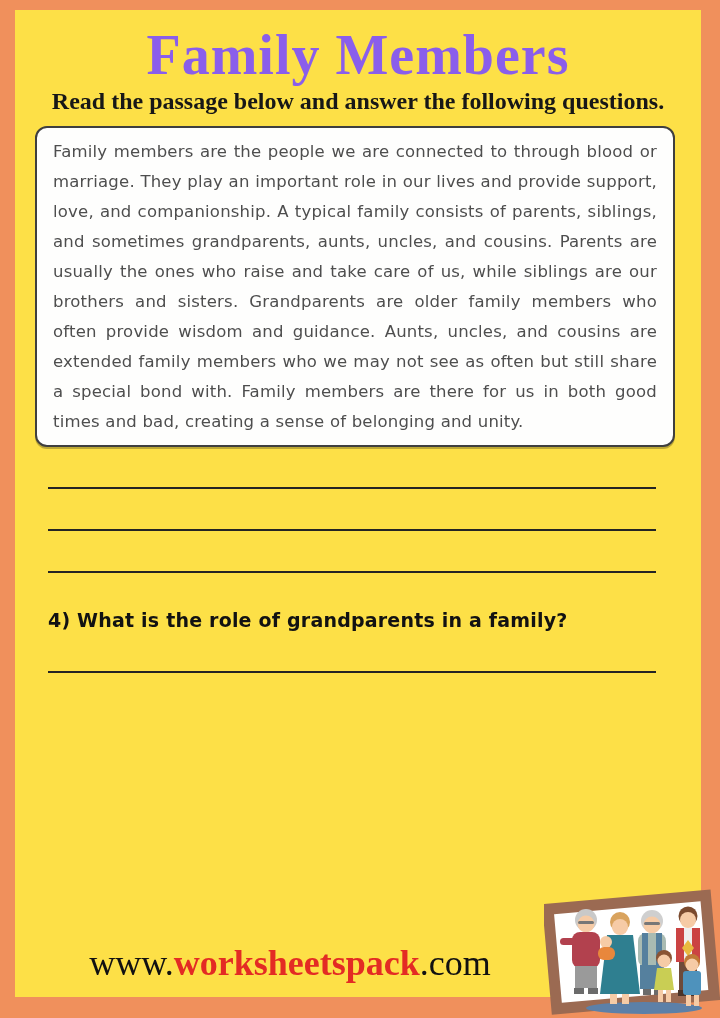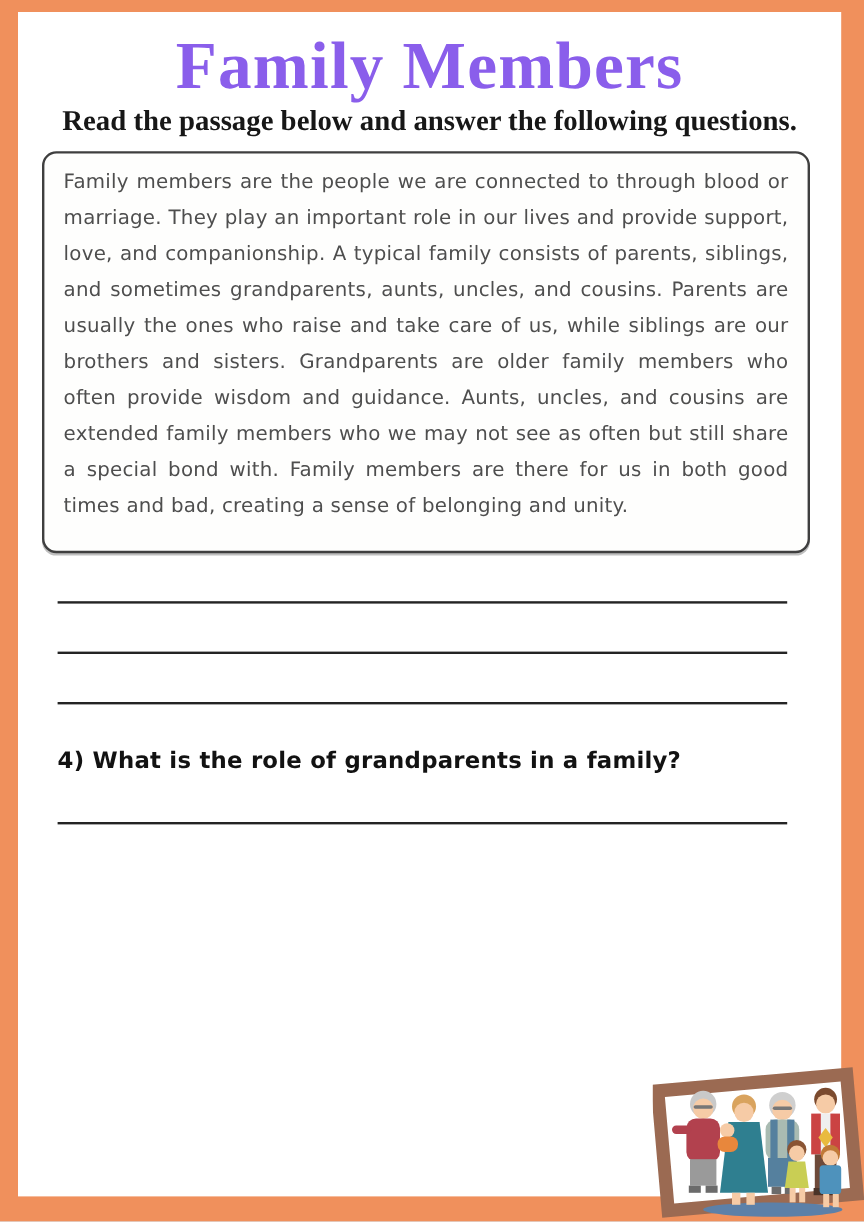--- a/index.html
+++ b/index.html
@@ -14,21 +14,21 @@
     background: #F0905C;            
     overflow: hidden;
     font-family: "Liberation Serif", serif;
   }
   .sheet {
     position: absolute;
     left: 15px;
     top: 10px;
     width: 686px;
     height: 987px;
-    background: #ffffff;
+    background: #fde047;
   }
   .title {
     margin: 14px 10px 0 10px;
     text-align: center;
     font-family: "Liberation Serif", serif;
     font-weight: bold;
     font-size: 56px;
     line-height: 62px;
     letter-spacing: 1px;
     color: #8A5EEB;
@@ -38,21 +38,21 @@
     text-align: center;
     font-family: "Liberation Serif", serif;
     font-weight: bold;
     font-size: 24px;
     color: #171717;
   }
   .passage-box {
     margin: 11px 26px 0 20px;
     border: 2.5px solid #3F3F3F;
     border-radius: 12px;
-    padding: 9px 16px 22px 16px;
+    padding: 9px 16px 8px 16px;
     background: #FEFEFD;
     box-shadow: 0 2px 0 rgba(0,0,0,0.25);
   }
   .passage-text {
     font-family: "DejaVu Sans", sans-serif;
     font-size: 16.5px;
     line-height: 30px;
     letter-spacing: 0.2px;
     color: #4E4E4E;
     text-align: justify;
@@ -119,20 +119,23 @@
       <div class="answer-line"></div>
 
       <div class="answer-line"></div>
 
       <div class="question-label">4) What is the role of grandparents in a family?</div>
       <div class="answer-line"></div>
 
     </div>
   </div>
 
+  <div class="footer-url">
+    <span>www.</span><span class="brand">worksheetspack</span><span>.com</span>
+  </div>
 
   <div class="family-photo">
     <svg width="176" height="146" viewBox="0 0 176 146" xmlns="http://www.w3.org/2000/svg">
 
       <g transform="rotate(-5 88 78)">
         <rect x="8" y="30" width="158" height="100" fill="#FFFFFF" stroke="#9B6A52" stroke-width="11"></rect>
       </g>
 
       <ellipse cx="100" cy="136" rx="58" ry="6" fill="#5C80A8"></ellipse>
 

